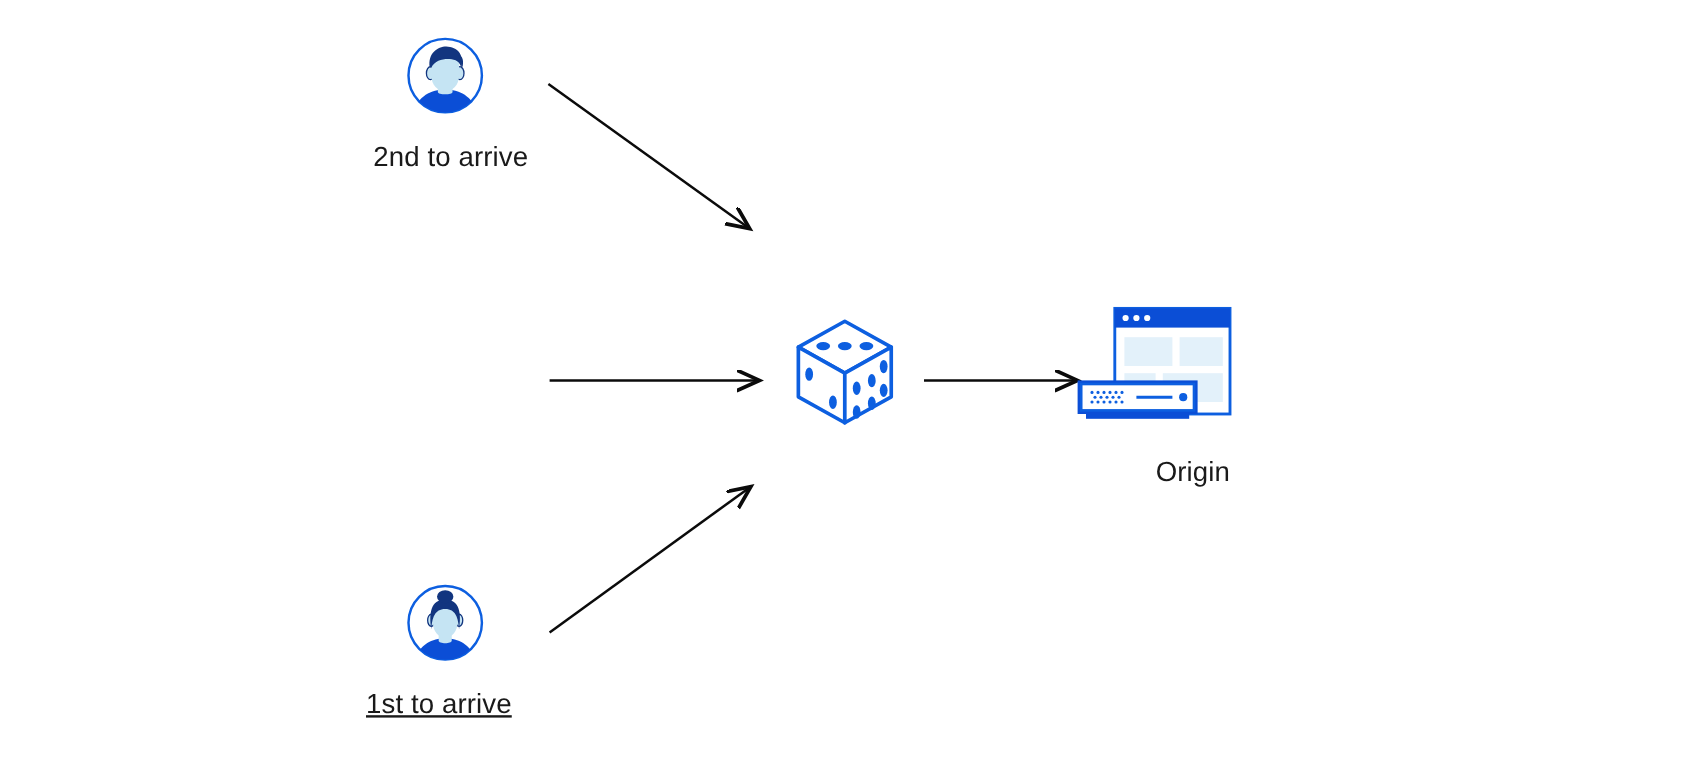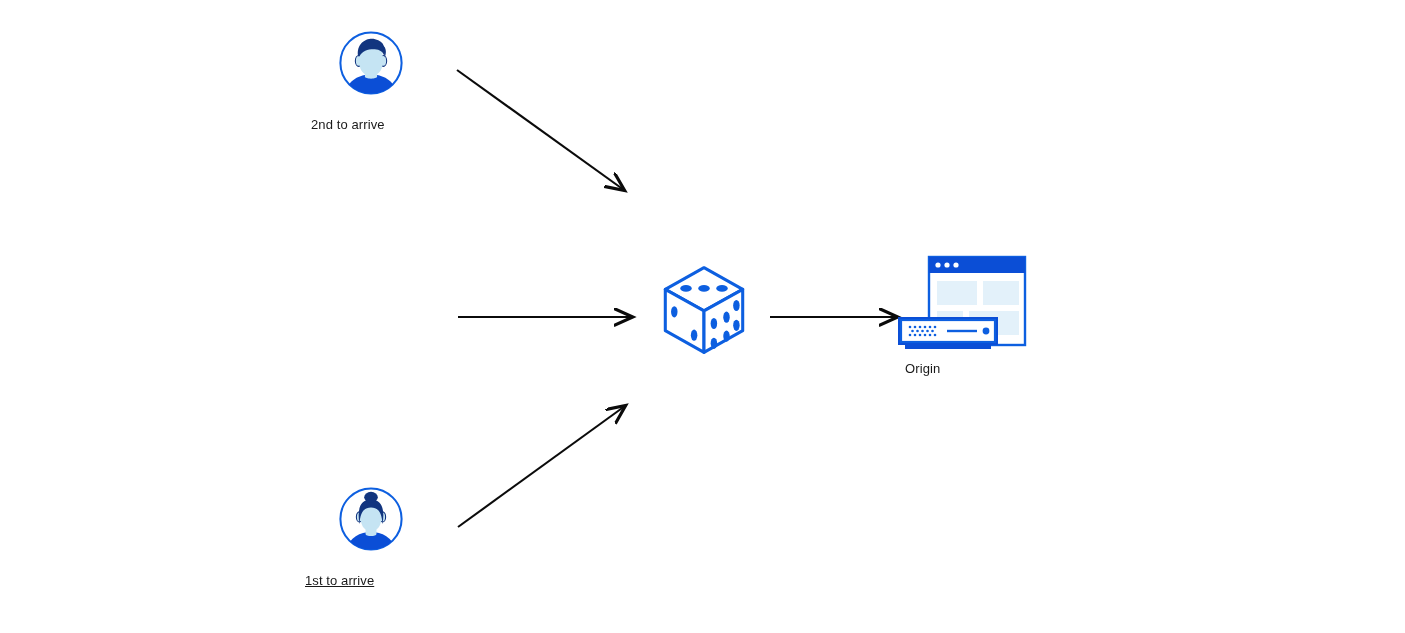--- a/index.html
+++ b/index.html
@@ -21,25 +21,25 @@
   }
   .node {
     position: absolute;
   }
   .avatar {
     width: 68px;
     height: 68px;
   }
   .node-label {
     position: absolute;
-    font-size: 13px;
+    font-size: 23px;
     color: #1a1a1a;
     font-family: "Liberation Sans", sans-serif;
     white-space: nowrap;
-    text-align: left;
+    text-align: right;
     letter-spacing: 0.1px;
   }
   .arrows {
     position: absolute;
     left: 0;
     top: 0;
     width: 1405px;
     height: 633px;
     pointer-events: none;
   }
@@ -187,16 +187,16 @@
           <circle cx="25" cy="82" r="1.3"></circle>
             <circle cx="30" cy="82" r="1.3"></circle>
           <circle cx="35" cy="82" r="1.3"></circle>
             <circle cx="40" cy="82" r="1.3"></circle>
         </g>
         <line x1="52" y1="78" x2="82" y2="78" stroke="#0d5fe0" stroke-width="2.4"></line>
         <circle cx="91" cy="78" r="3.4" fill="#0d5fe0"></circle>
         <rect x="10" y="92" width="86" height="4" fill="#0b4ed6"></rect>
       </g>
     </svg>
-    <div class="node-label" style="left:10px; top:108px; width:120px;">Origin</div>
+    <div class="node-label" style="left:10px; top:127px; width:120px;">Origin</div>
   </div>
 
 </div>
 
 </body></html>

